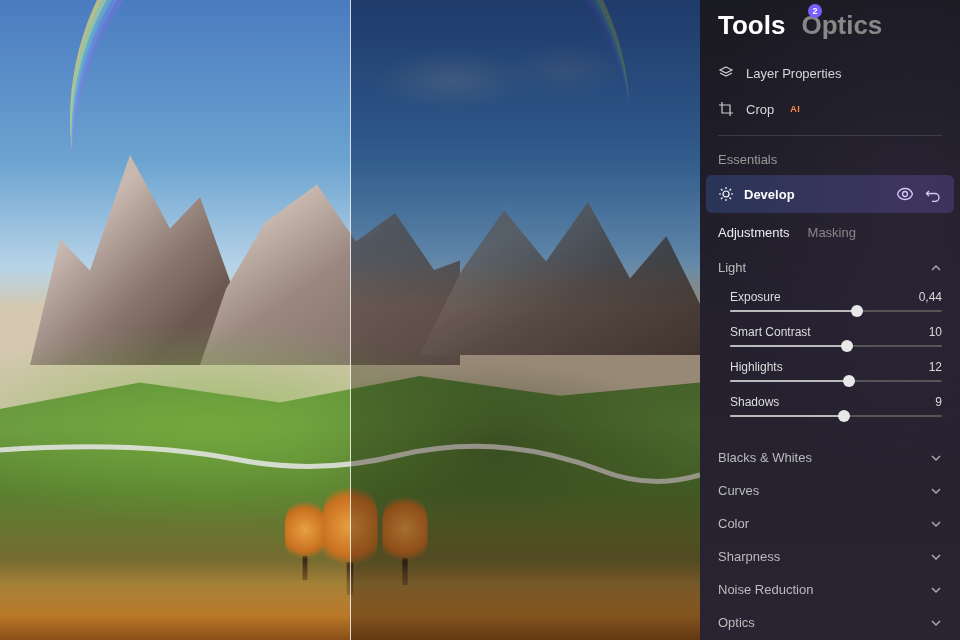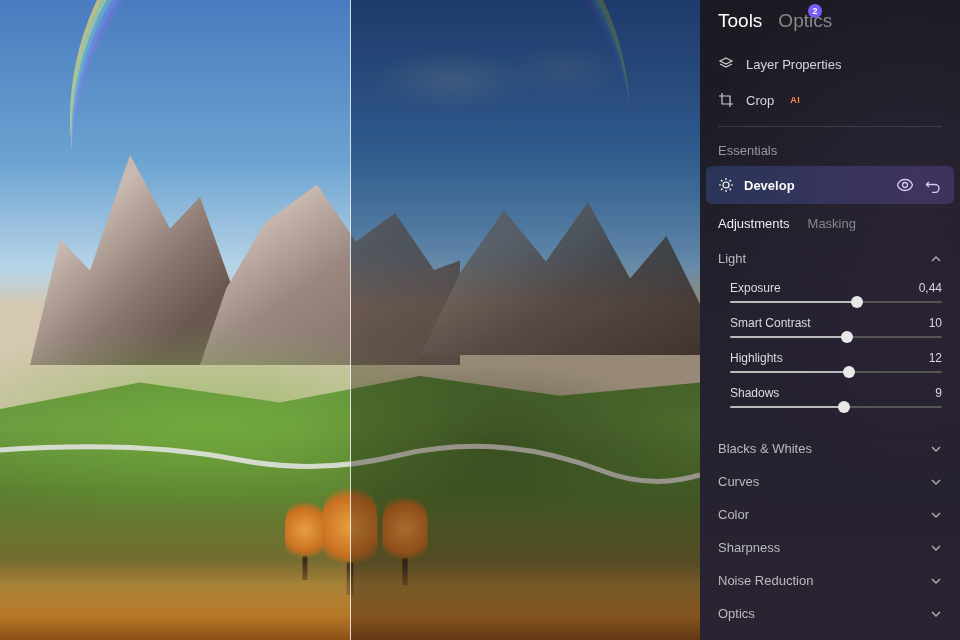--- a/index.html
+++ b/index.html
@@ -28,21 +28,21 @@
   .t2 { left: 45px; transform: scale(1.1); }
   .t3 { left: 100px; transform: scale(0.9); }
   .fg-brush { position: absolute; bottom: 0; width: 100%; height: 80px; background: linear-gradient(to top, #8a5018 0%, #b87828 30%, rgba(200,150,60,0.5) 70%, transparent); }
   .split { position: absolute; left: 350px; top: 0; width: 1px; height: 100%; background: rgba(255,255,255,0.8); }
   .darken-right { position: absolute; left: 351px; top: 0; width: 349px; height: 100%; background: rgba(0,20,40,0.12); pointer-events: none; }
   
   
   .panel { width: 260px; height: 640px; background: linear-gradient(to bottom, #1a1a22 0%, #24202e 50%, #2a2432 100%); color: #ccc; font-size: 13px; overflow: hidden; position: relative; }
   .panel-overlay { position: absolute; inset: 0; background: radial-gradient(ellipse 200px 300px at 80% 30%, rgba(140,100,160,0.08), transparent); pointer-events: none; }
   .tabs { display: flex; align-items: center; gap: 16px; padding: 10px 18px 6px; position: relative; }
-  .tab { font-size: 19px; font-weight: 400; color: #888; cursor: pointer; }
+  .tab { font-size: 26px; font-weight: 700; color: #888; cursor: pointer; }
   .tab.active { color: #fff; }
   .badge { position: absolute; top: 4px; left: 108px; width: 14px; height: 14px; background: #7b5cff; border-radius: 50%; color: #fff; font-size: 9px; font-weight: 700; display: flex; align-items: center; justify-content: center; }
   .menu { padding: 8px 18px 4px; }
   .menu-item { display: flex; align-items: center; gap: 12px; padding: 10px 0; color: #d8d8d8; cursor: pointer; }
   .menu-item .ico { width: 16px; height: 16px; display: flex; align-items: center; justify-content: center; }
   .ai-tag { color: #ff8844; font-size: 9px; font-weight: 700; margin-left: 4px; letter-spacing: 0.5px; }
   .divider { height: 1px; background: #3a3a42; margin: 4px 18px; }
   .section-title { padding: 12px 18px 8px; color: #999; font-size: 13px; }
   .develop { margin: 0 6px; background: linear-gradient(90deg, #2a3558 0%, #3a2f58 100%); border-radius: 6px; padding: 10px 12px; display: flex; align-items: center; gap: 10px; }
   .develop .label { color: #fff; font-weight: 600; flex: 1; }

